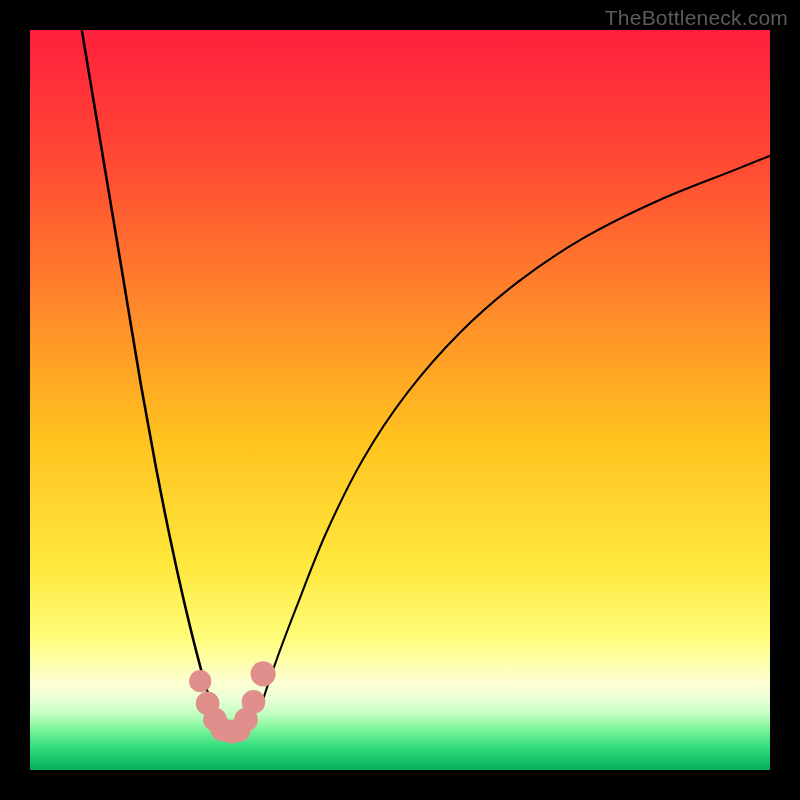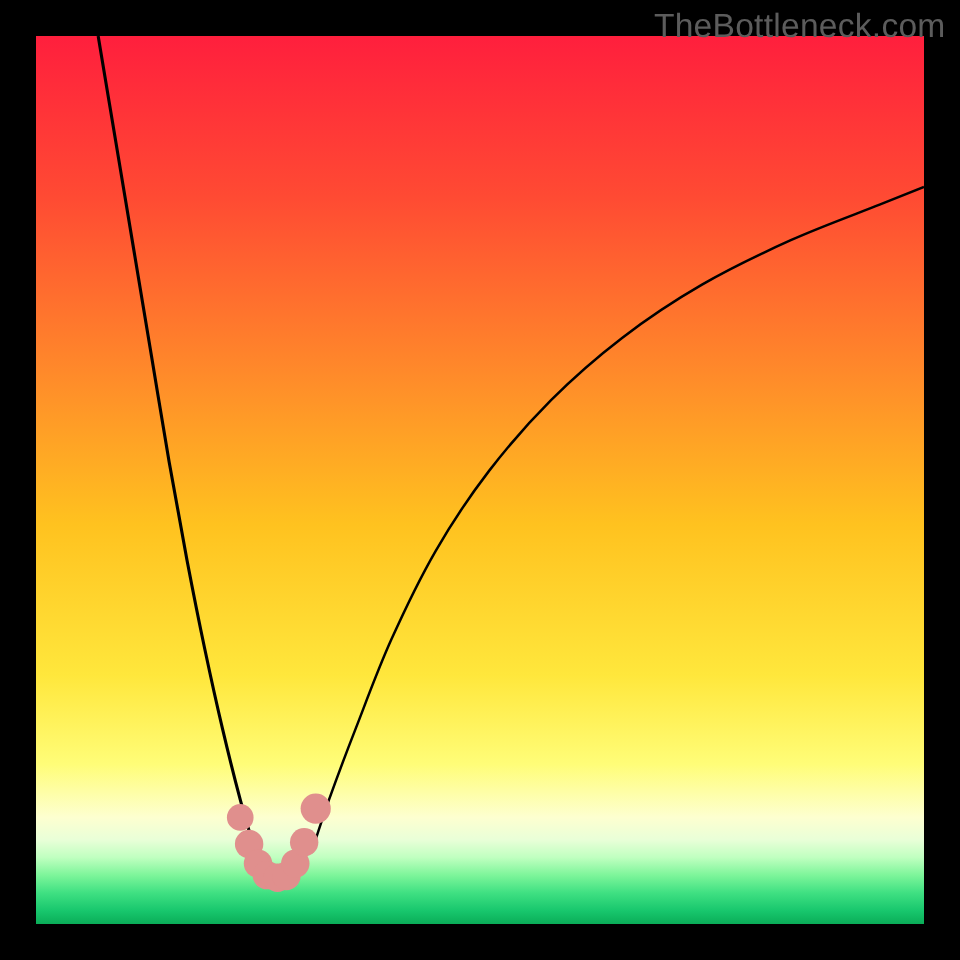--- a/index.html
+++ b/index.html
@@ -37,21 +37,21 @@
     position: absolute;
     inset: 0;
     width: 100%;
     height: 100%;
   }
   .watermark {
     position: absolute;
     top: 6px;
     right: 12px;
     color: #5c5c5c;
-    font-size: 28px;
+    font-size: 21px;
     font-weight: 400;
     letter-spacing: 0.2px;
   }
 </style>
 </head>
 <body>
 
 <div class="frame">
 
   <div class="plot-area">

